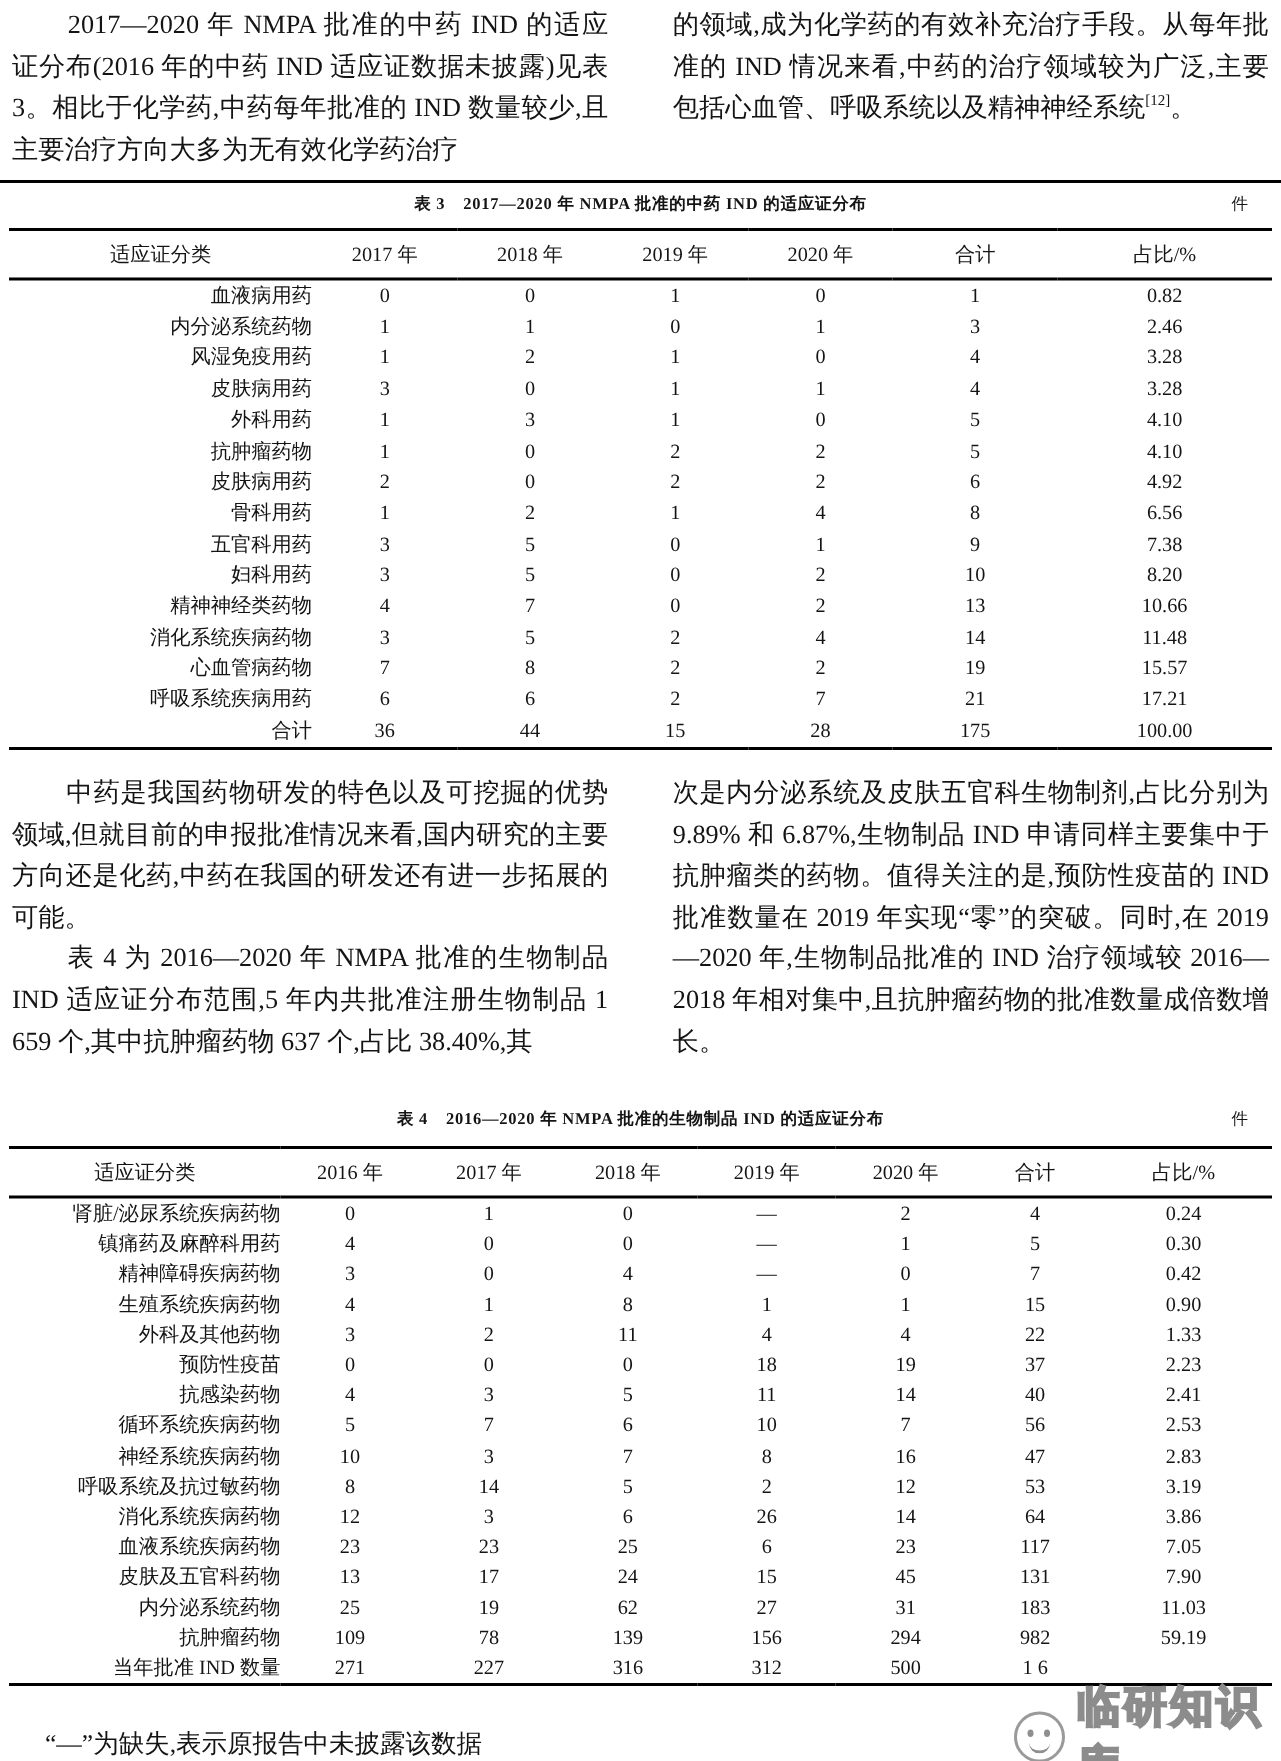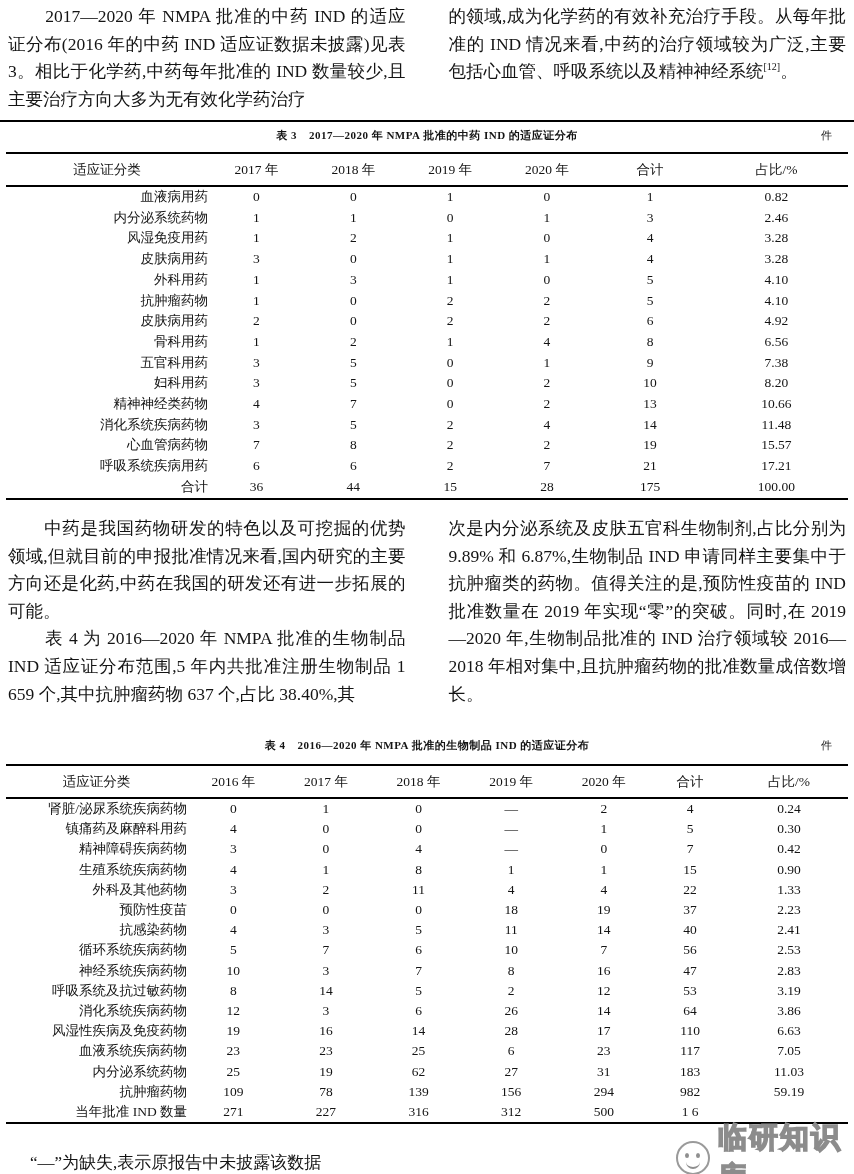--- a/index.html
+++ b/index.html
@@ -380,38 +380,38 @@
           <td>消化系统疾病药物</td>
           <td>12</td>
           <td>3</td>
           <td>6</td>
           <td>26</td>
           <td>14</td>
           <td>64</td>
           <td>3.86</td>
         </tr>
         <tr>
-          <td>风湿性疾病及免疫药物</td>
-          <td>19</td>
-          <td>16</td>
-          <td>14</td>
-          <td>28</td>
-          <td>17</td>
-          <td>110</td>
-          <td>6.63</td>
-        </tr>
-        <tr>
           <td>血液系统疾病药物</td>
           <td>23</td>
           <td>23</td>
           <td>25</td>
           <td>6</td>
           <td>23</td>
           <td>117</td>
           <td>7.05</td>
+        </tr>
+        <tr>
+          <td>皮肤及五官科药物</td>
+          <td>13</td>
+          <td>17</td>
+          <td>24</td>
+          <td>15</td>
+          <td>45</td>
+          <td>131</td>
+          <td>7.90</td>
         </tr>
         <tr>
           <td>内分泌系统药物</td>
           <td>25</td>
           <td>19</td>
           <td>62</td>
           <td>27</td>
           <td>31</td>
           <td>183</td>
           <td>11.03</td>

